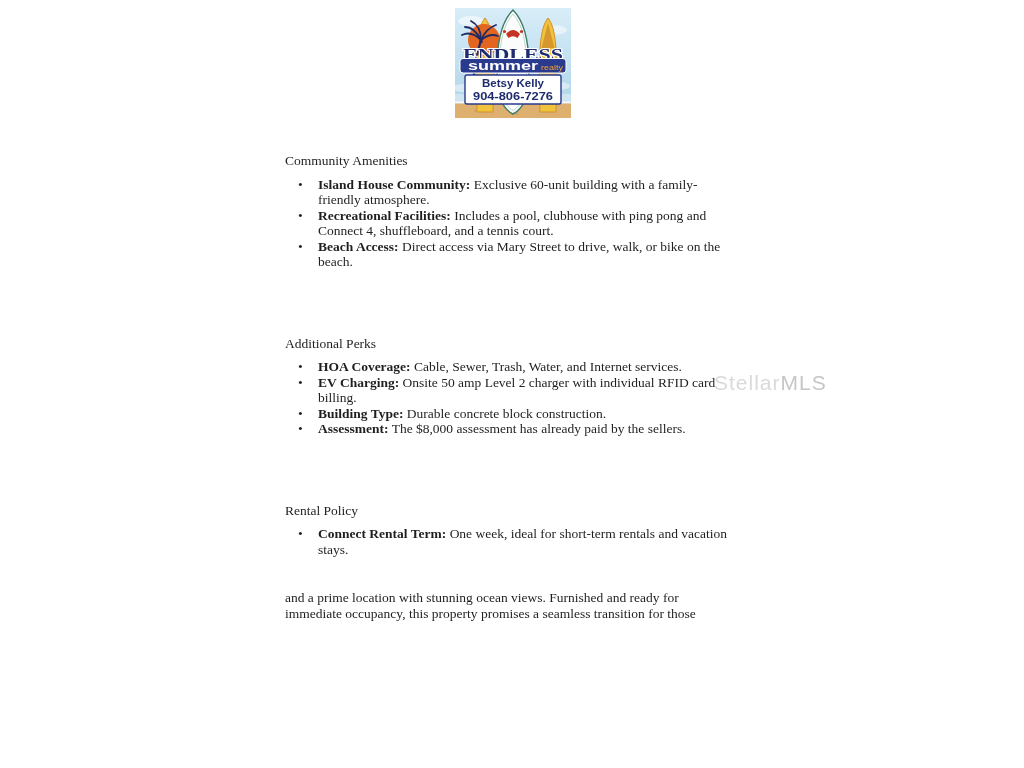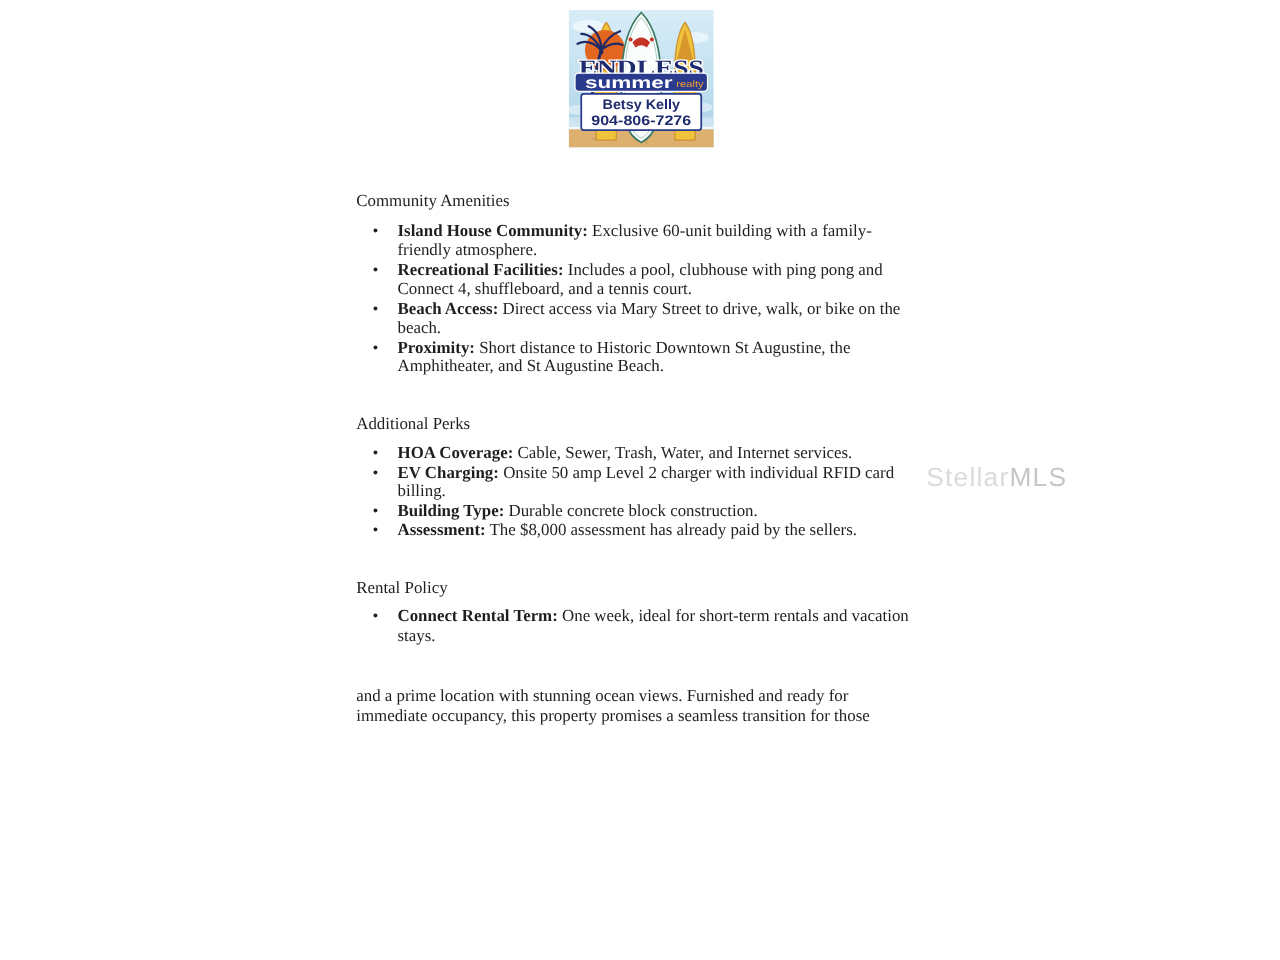--- a/index.html
+++ b/index.html
@@ -7,36 +7,36 @@
     position:relative; width:1024px; height:768px; background:#ffffff;
     overflow:hidden; font-family:"Liberation Serif", serif; color:#1f1f1f;
   }
 
   
   .logo { position:absolute; left:455px; top:8px; width:96px; height:110px; }
   .logo svg { display:block; width:116px; height:110px; }
 
   
   .watermark {
-    position:absolute; left:741px; top:371px;
+    position:absolute; left:714px; top:371px;
     font-family:"Liberation Sans", sans-serif; font-size:21px;
     letter-spacing:1px; pointer-events:none; user-select:none;
   }
   .watermark .wm1 { color:#cccccc; opacity:.72; }
   .watermark .wm2 { color:#c0c0c0; opacity:.9; }
 
   
   .content {
     position:absolute; left:285px; top:153px; width:456px;
     font-size:13.5px; line-height:15.5px;
   }
   .content h2 {
     margin:0; font-size:13.5px; line-height:15.5px; font-weight:normal;
   }
-  .section + .section { margin-top:30px; }
+  .section + .section { margin-top:66px; }
   .content ul {
     list-style:none; margin:8px 0 0 0; padding:0; width:448px;
   }
   .content li { position:relative; padding-left:33px; }
   .content li::before { content:"\2022"; position:absolute; left:13px; top:0; }
   .content li b { font-weight:bold; }
   .closing { margin-top:33px; }
   .closing .pline { white-space:nowrap; }
 </style>
 </head>
@@ -120,21 +120,20 @@
   <div class="watermark"><span class="wm1">Stellar</span><span class="wm2">MLS</span></div>
 
   <div class="content">
 
     <div class="section">
       <h2>Community Amenities</h2>
       <ul>
         <li><b>Island House Community:</b><span> Exclusive 60-unit building with a family-friendly atmosphere.</span></li>
         <li><b>Recreational Facilities:</b><span> Includes a pool, clubhouse with ping pong and Connect 4, shuffleboard, and a tennis court.</span></li>
         <li><b>Beach Access:</b><span> Direct access via Mary Street to drive, walk, or bike on the beach.</span></li>
-        <li><b>Proximity:</b><span> Short distance to Historic Downtown St Augustine, the Amphitheater, and St Augustine Beach.</span></li>
       </ul>
     </div>
 
     <div class="section">
       <h2>Additional Perks</h2>
       <ul>
         <li><b>HOA Coverage:</b><span> Cable, Sewer, Trash, Water, and Internet services.</span></li>
         <li><b>EV Charging:</b><span> Onsite 50 amp Level 2 charger with individual RFID card billing.</span></li>
         <li><b>Building Type:</b><span> Durable concrete block construction.</span></li>
         <li><b>Assessment:</b><span> The $8,000 assessment has already paid by the sellers.</span></li>

